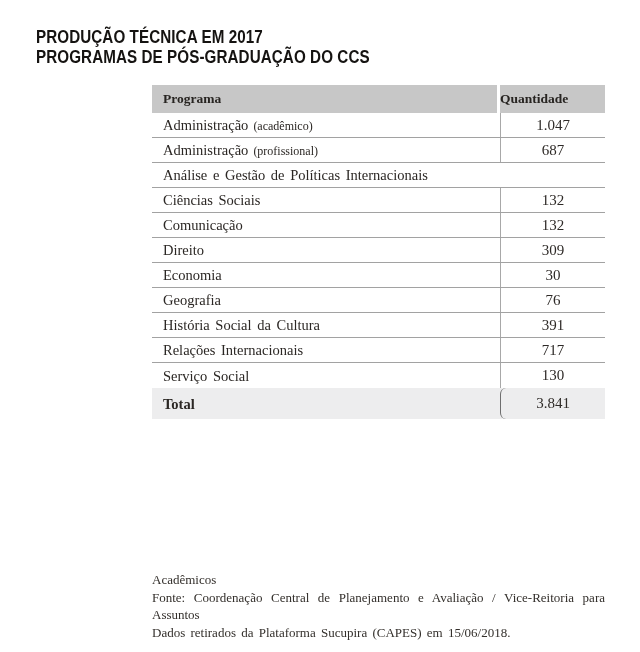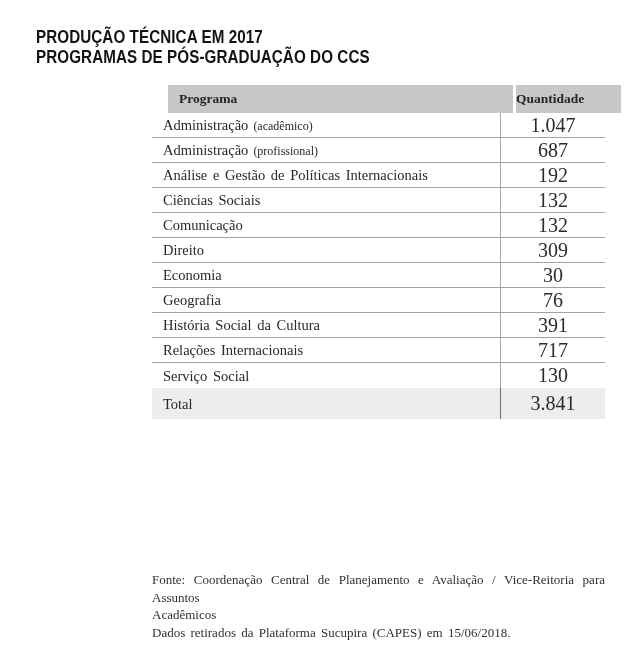--- a/index.html
+++ b/index.html
@@ -34,21 +34,21 @@
   }
   .thead { display: flex; height: 28px; }
   .th {
     background: #c7c7c7;
     box-sizing: border-box;
     font-size: 13.5px;
     font-weight: bold;
     color: #272421;
     line-height: 28px;
   }
-  .th-program { flex: 0 0 345px; padding-left: 11px; margin-left: 16px; }
+  .th-program { flex: 0 0 345px; padding-left: 11px; }
   .th-gap { flex: 0 0 3px; background: #ffffff; }
   .th-qty { flex: 0 0 105px; }
 
   .trow {
     display: flex;
     align-items: center;
     height: 25px;
     box-sizing: border-box;
     border-bottom: 1.5px solid #a2a2a2;
   }
@@ -56,35 +56,35 @@
   .td { box-sizing: border-box; }
   .td-program {
     flex: 0 0 348px;
     padding-left: 11px;
     word-spacing: 2px;
   }
   .td-qty {
     flex: 0 0 105px;
     border-left: 1.5px solid #a8a8a8;
     text-align: left;
-    font-size: 20px;
+    font-size: 15px;
     align-self: stretch;
     display: flex; align-items: center; justify-content: center;
   }
   .pname { font-size: 14.5px; color: #2b2724; }
   .pnote { font-size: 12px; color: #2b2724; margin-left: 5px; }
   .pnote:empty { margin-left: 0; }
 
   .trow.total {
     height: 31px;
     background: #ededee;
     border-bottom: none;
   }
-  .trow.total .td-qty { border-left: 1.5px solid #6e6e6e; }
-  .trow.total .pname { font-weight: normal; margin-top: 40px; }
+  .trow.total .td-qty { border-left: 1.5px solid #6e6e6e; border-radius: 6px; }
+  .trow.total .pname { font-weight: bold; margin-top: 40px; }
 
   
   .footer {
     position: absolute; left: 152px; top: 571px; width: 453px;
     font-size: 13px;
     line-height: 17.5px;
     color: #332f2b;
     word-spacing: 2px;
   }
   .footer .line { margin: 0; }
@@ -119,21 +119,20 @@
     <div class="td td-program">
       <span class="pname">Administração</span><span class="pnote">(profissional)</span>
     </div>
     <div class="td td-qty">687</div>
   </div>
 
   <div class="trow">
     <div class="td td-program">
       <span class="pname">Análise e Gestão de Políticas Internacionais</span><span class="pnote"></span>
     </div>
-    <div class="td td-qty">192</div>
   </div>
 
   <div class="trow">
     <div class="td td-program">
       <span class="pname">Ciências Sociais</span><span class="pnote"></span>
     </div>
     <div class="td td-qty">132</div>
   </div>
 
   <div class="trow">
@@ -189,18 +188,18 @@
 
     <div class="trow total">
       <div class="td td-program">
         <span class="pname">Total</span>
       </div>
       <div class="td td-qty">3.841</div>
     </div>
   </div>
 
   <div class="footer">
+    <p class="line">Acadêmicos</p>
     <p class="line justified">Fonte: Coordenação Central de Planejamento e Avaliação / Vice-Reitoria para Assuntos</p>
-    <p class="line">Acadêmicos</p>
     <p class="line">Dados retirados da Plataforma Sucupira (CAPES) em 15/06/2018.</p>
   </div>
 
 </div>
 
 </body></html>

